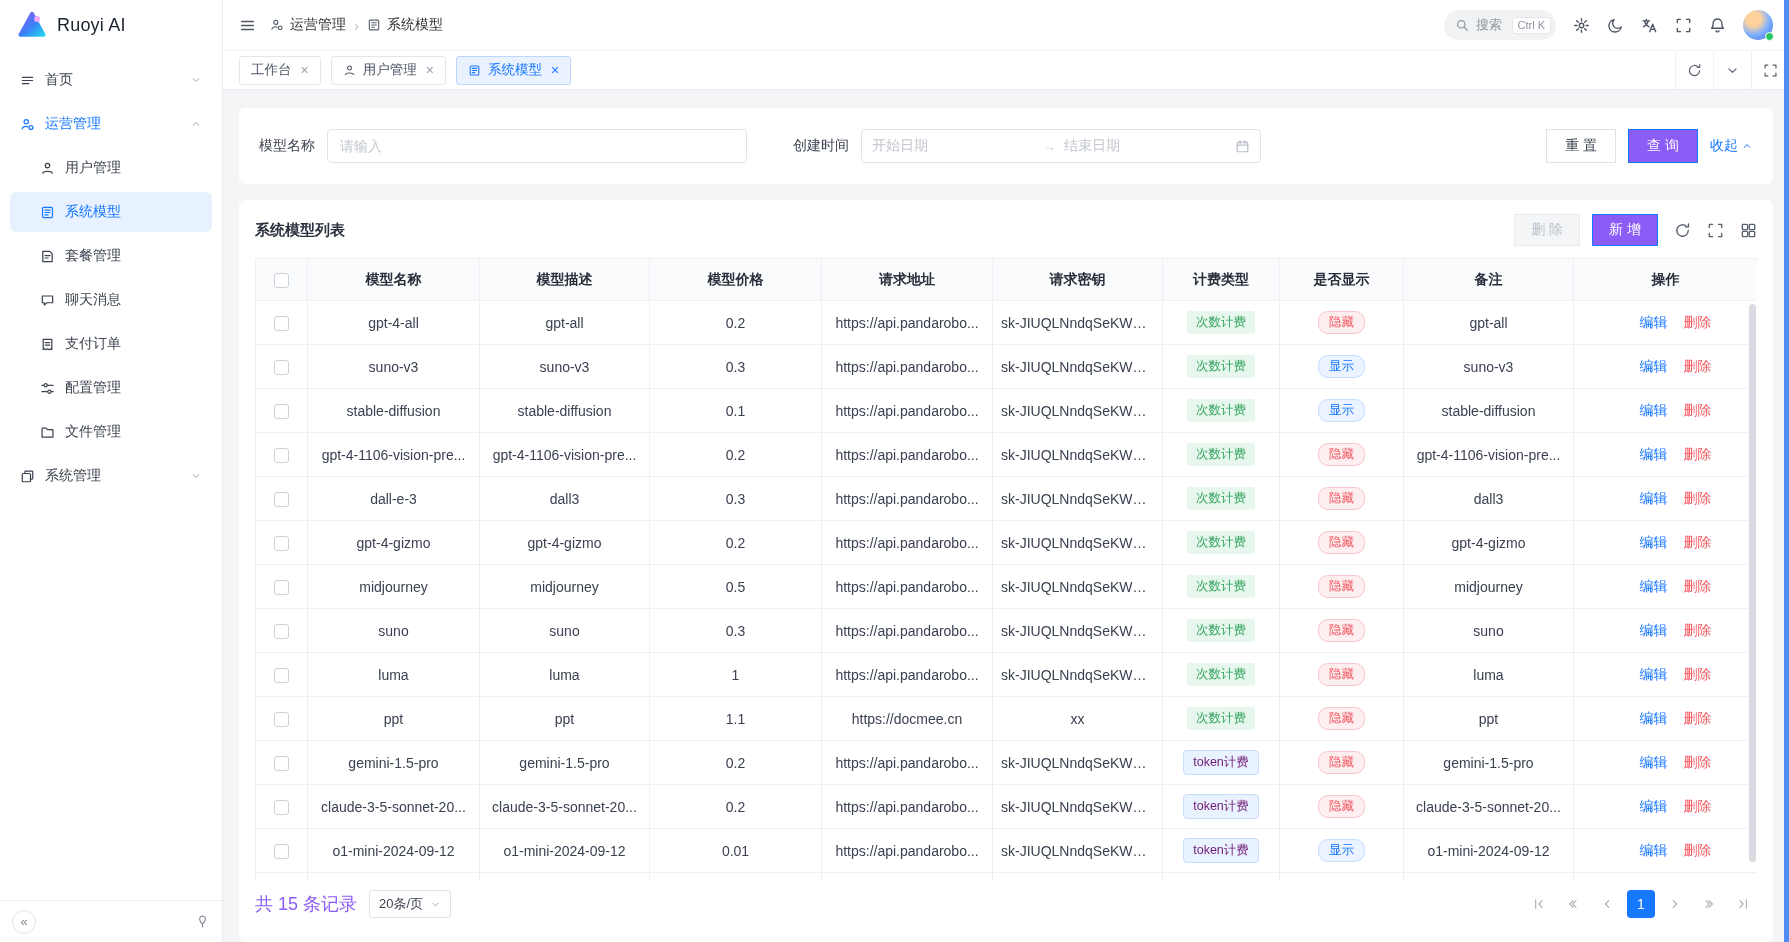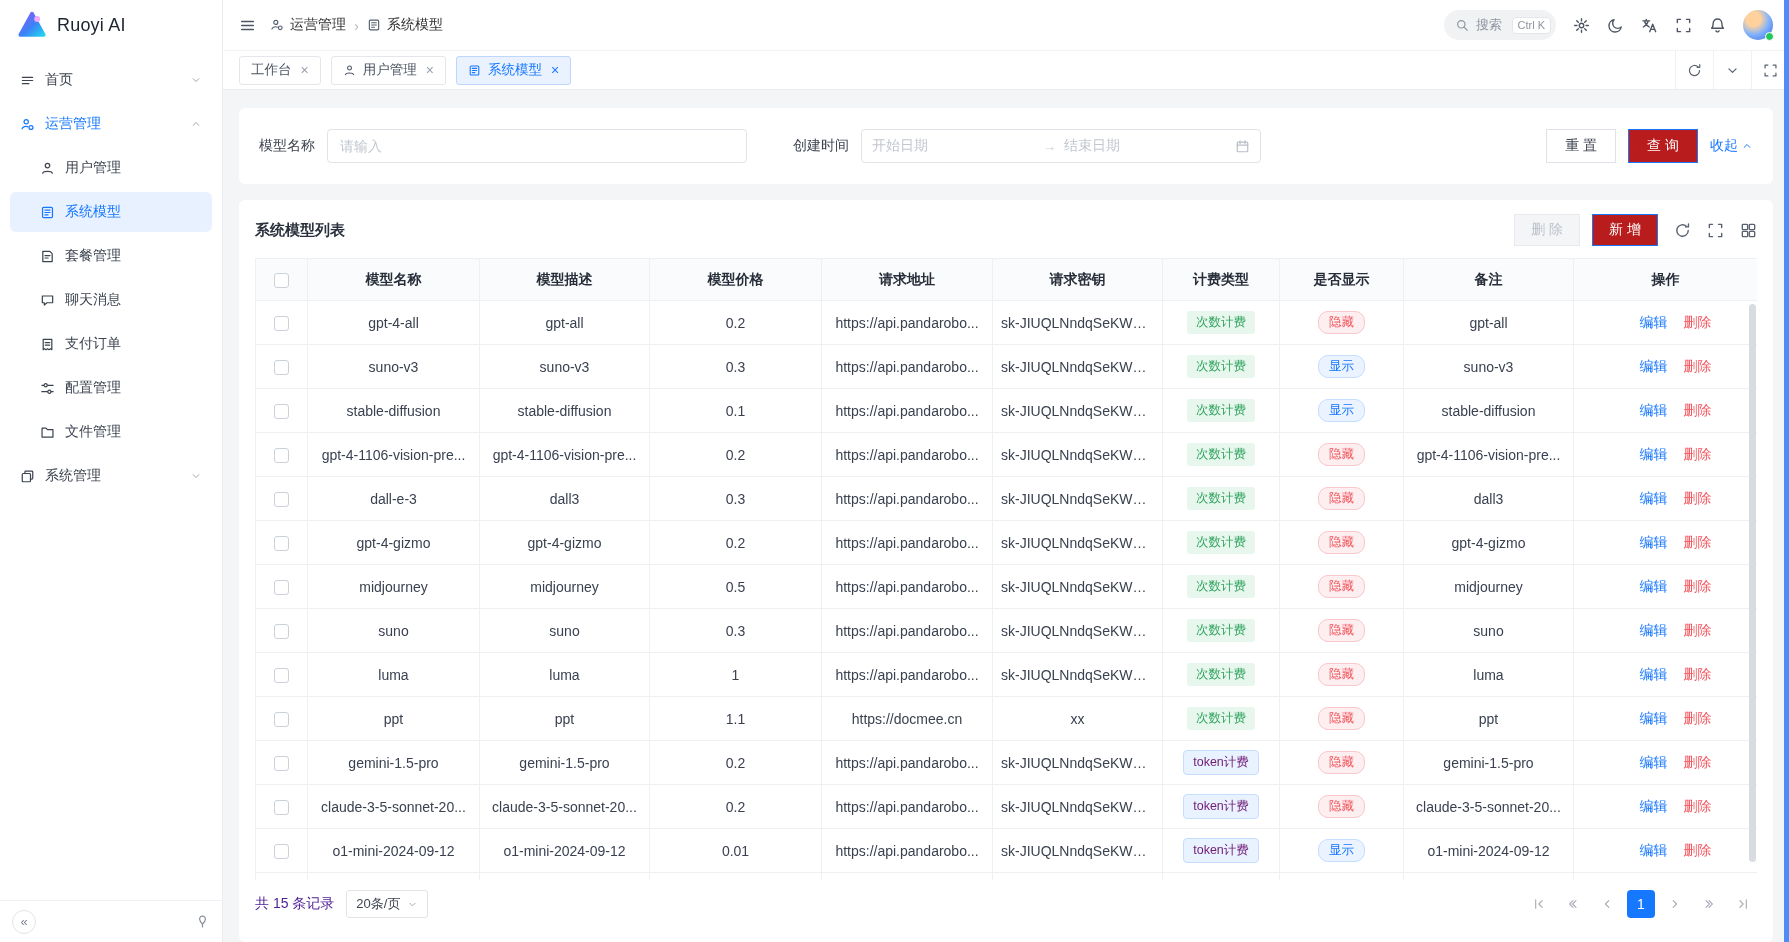--- a/index.html
+++ b/index.html
@@ -67,21 +67,21 @@
 .f-group + .f-group{margin-left:46px;}
 .f-label{color:#3d4450;margin-right:12px;white-space:nowrap;}
 .f-input{width:420px;height:34px;border:1px solid #e0e3e8;border-radius:4px;padding:0 12px;font-size:14px;color:#333;background:#fff;outline:none;font-family:inherit;}
 .f-input::placeholder{color:#c2c7cf;}
 .date-range{width:400px;height:34px;border:1px solid #e0e3e8;border-radius:4px;display:flex;align-items:center;padding:0 10px;gap:8px;background:#fff;cursor:text;}
 .dr-text{color:#c2c7cf;font-size:14px;flex:1;text-align:left;}
 .dr-arrow{color:#c8ccd3;font-size:13px;flex:none;}
 .dr-cal{width:15px !important;height:15px !important;color:#b9bec7;}
 .filter-right{margin-left:auto;display:flex;align-items:center;gap:12px;}
 .btn{height:34px;padding:0 18px;border:1px solid #dfe2e8;border-radius:0;background:#fff;color:#3d4450;font-size:14px;cursor:pointer;font-family:inherit;display:inline-flex;align-items:center;justify-content:center;white-space:nowrap;}
-.btn-primary{background:#b91c1c;border-color:#1677ff;color:#fff;}
+.btn-primary{background:#8b5cf6;border-color:#1677ff;color:#fff;}
 .btn-sm{height:32px;padding:0 16px;}
 .btn-disabled{background:#f4f5f7;border-color:#e8eaee;color:#bcc2cb;cursor:not-allowed;}
 .collapse-link{display:flex;align-items:center;gap:3px;color:#1677ff;cursor:pointer;font-size:14px;font-weight:500;}
 .collapse-link .icon{width:12px;height:12px;}
 
 
 .table-card{background:#fff;border-radius:6px;margin-top:16px;flex:1;min-height:0;display:flex;flex-direction:column;padding:14px 16px 6px;}
 .toolbar{display:flex;align-items:center;margin-bottom:12px;flex:none;}
 .card-title{font-size:15px;font-weight:600;color:#2a313c;}
 .toolbar-right{margin-left:auto;display:flex;align-items:center;gap:12px;}
@@ -98,21 +98,21 @@
 .pill{display:inline-block;padding:2px 10px;font-size:12.5px;border-radius:10px;line-height:1.4;}
 .pill-hidden{background:#fdeef0;color:#f2555c;border:1px solid #f9c6cb;}
 .pill-shown{background:#eaf3ff;color:#1677ff;border:1px solid #c5ddff;}
 .link-edit,.link-del{cursor:pointer;font-size:14px;text-decoration:none;}
 .link-edit{color:#1677ff;margin-right:16px;margin-left:20px;}
 .link-del{color:#f2555c;}
 .vscroll{position:absolute;top:46px;right:1px;width:7px;height:558px;border-radius:4px;background:#d8dbe0;cursor:pointer;}
 
 
 .pagination{display:flex;align-items:center;gap:12px;padding:10px 0 8px;flex:none;}
-.total-text{color:#4c1d95;font-size:14px;white-space:nowrap;}
+.total-text{color:#8b5cf6;font-size:18px;white-space:nowrap;}
 .page-size{height:28px;border:1px solid #e0e3e8;border-radius:3px;display:flex;align-items:center;gap:7px;padding:0 9px;font-size:13px;color:#3d4450;cursor:pointer;}
 .page-size .icon{width:11px;height:11px;color:#9aa1ab;}
 .pager{margin-left:auto;display:flex;align-items:center;gap:6px;}
 .pg-btn{min-width:28px;height:28px;display:flex;align-items:center;justify-content:center;color:#a6acb6;cursor:pointer;font-size:14px;border-radius:4px;}
 .pg-current{background:#1677ff;color:#fff;font-weight:500;}
 </style>
 </head>
 <body>
 
 <div class="app">

